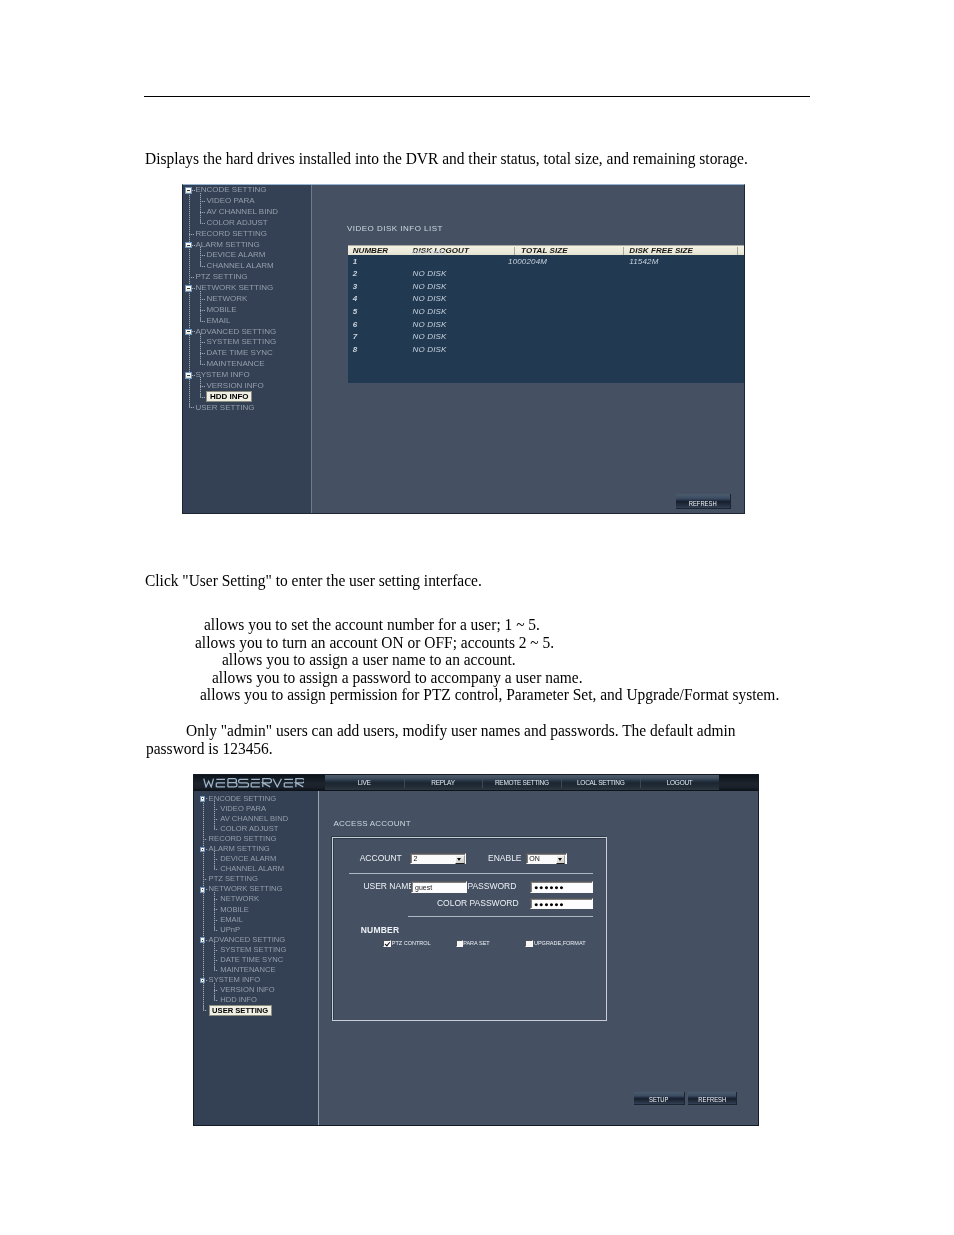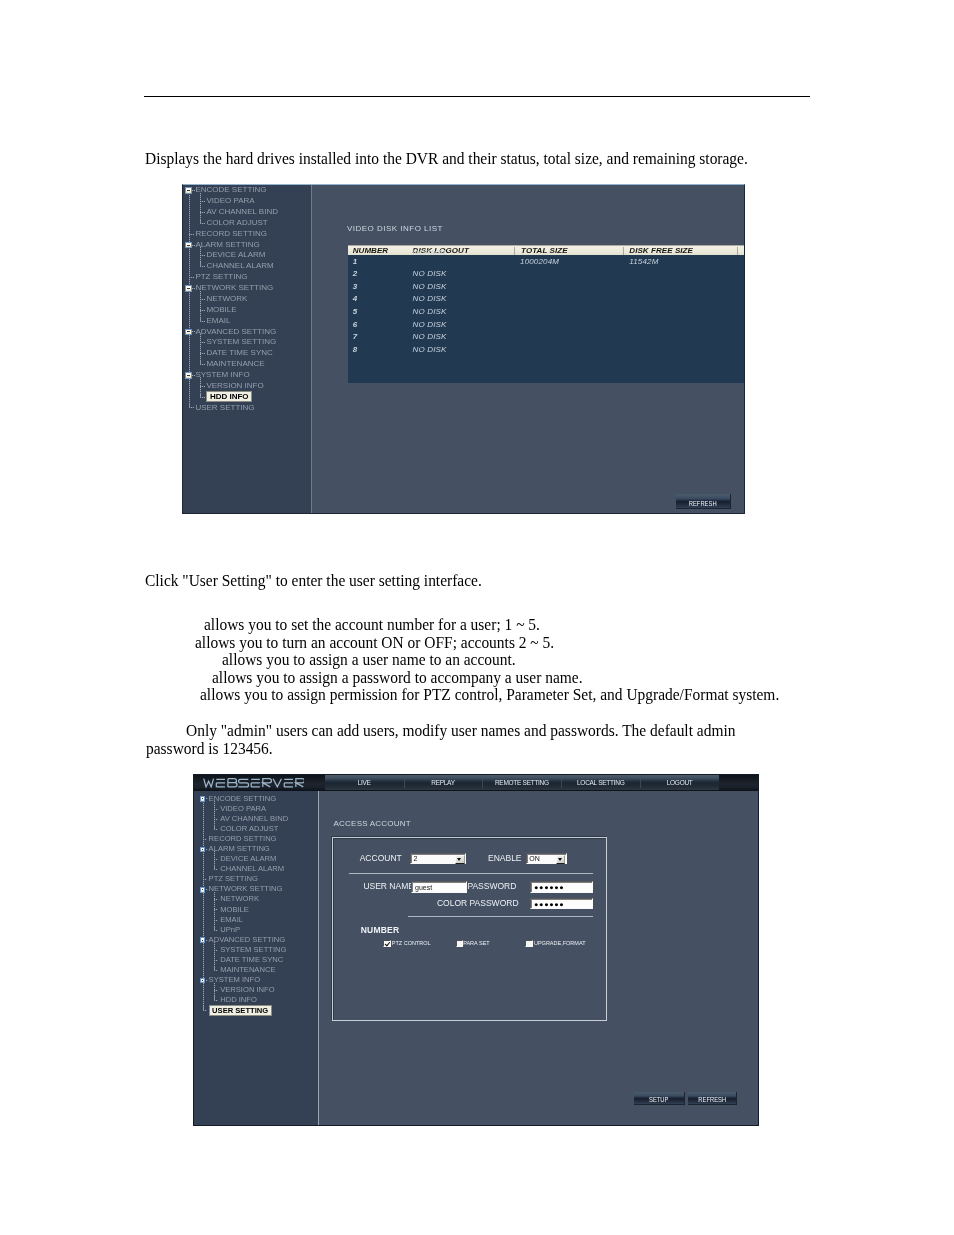--- a/index.html
+++ b/index.html
@@ -239,21 +239,21 @@
           <div class="th" style="left:4.6px;">NUMBER</div>
           <div class="th" style="left:64.5px;">DISK LOGOUT</div>
           <div class="th" style="left:173px;">TOTAL SIZE</div>
           <div class="th" style="left:281.2px;">DISK FREE SIZE</div>
           <div class="sep" style="left:166px;"></div>
           <div class="sep" style="left:274.9px;"></div>
           <div class="sep" style="left:389px;"></div>
         </div>
         <div class="cell num" style="left:4.6px;top:11.4px;">1</div>
         <div class="cell" style="left:64.5px;top:3px;">NORMAL</div>
-        <div class="cell" style="left:172px;top:11.4px;">1000204M</div>
+        <div class="cell" style="left:160px;top:11.4px;">1000204M</div>
         <div class="cell" style="left:281.2px;top:11.4px;">11542M</div>
         <div class="cell num" style="left:4.6px;top:24.03px;">2</div>
         <div class="cell" style="left:64.5px;top:24.03px;">NO DISK</div>
         <div class="cell num" style="left:4.6px;top:36.660000000000004px;">3</div>
         <div class="cell" style="left:64.5px;top:36.660000000000004px;">NO DISK</div>
         <div class="cell num" style="left:4.6px;top:49.29px;">4</div>
         <div class="cell" style="left:64.5px;top:49.29px;">NO DISK</div>
         <div class="cell num" style="left:4.6px;top:61.92px;">5</div>
         <div class="cell" style="left:64.5px;top:61.92px;">NO DISK</div>
         <div class="cell num" style="left:4.6px;top:74.55000000000001px;">6</div>

